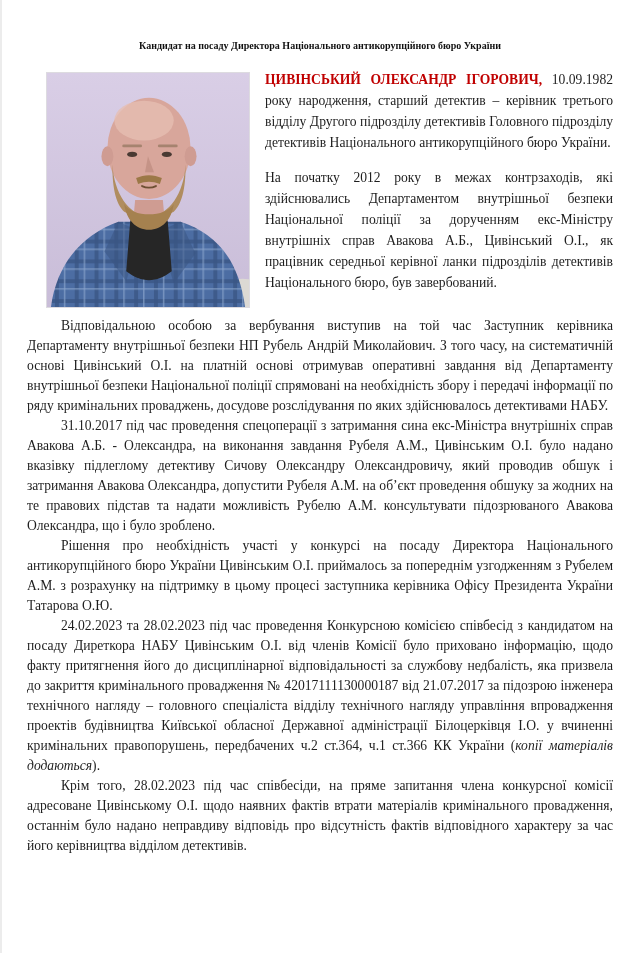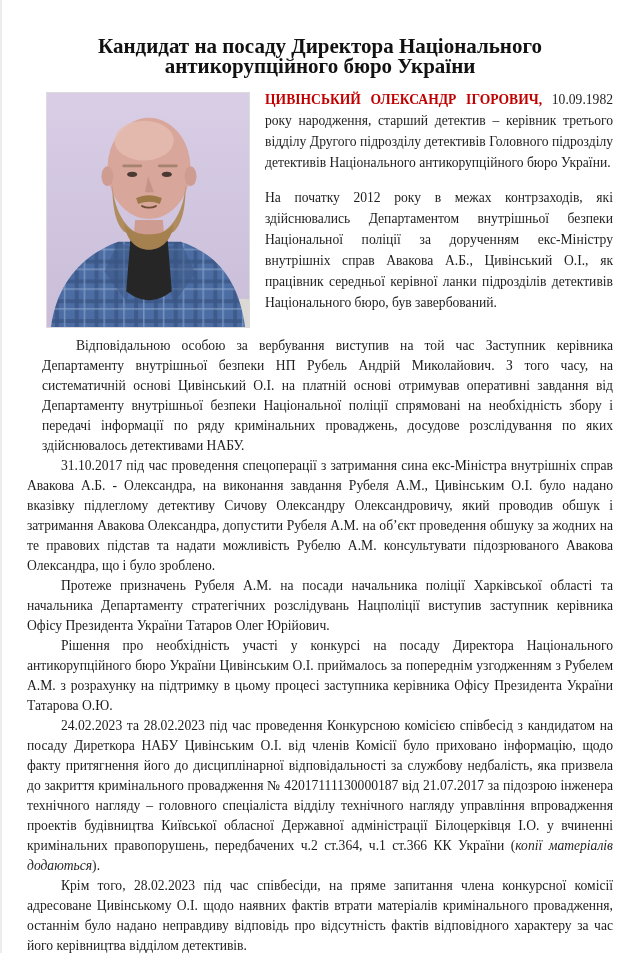--- a/index.html
+++ b/index.html
@@ -18,21 +18,21 @@
   .scan-edge {
     position: absolute;
     left: 0; top: 0; bottom: 0;
     width: 2px;
     background: #ececec;
   }
   .page {
     padding: 36px 27px 0 27px;
   }
   .doc-title {
-    font-size: 21px;
+    font-size: 10px;
     font-weight: bold;
     text-align: center;
     margin: 0 0 13px 0;
     line-height: 20px;
     color: #111;
   }
   .content {
     font-size: 13.6px;
     line-height: 20px;
     text-align: justify;
@@ -54,21 +54,21 @@
   }
   .name-red {
     font-weight: bold;
     color: #c00000;
   }
   .full p {
     margin: 0;
     text-indent: 34px;
     line-height: 20px;
   }
-  .full p.clear-photo { clear: both; margin-left: 15px; }
+  .full p.clear-photo { clear: both; }
   .italic { font-style: italic; }
 </style>
 </head>
 <body>
 
 <div class="scan-edge"></div>
 
 <div class="page">
 
   <h1 class="doc-title">Кандидат на посаду Директора Національного антикорупційного бюро України</h1>
@@ -128,21 +128,20 @@
     </figure>
 
     <div class="side">
       <p><span class="name-red">ЦИВІНСЬКИЙ ОЛЕКСАНДР ІГОРОВИЧ,</span><span> 10.09.1982 року народження, старший детектив – керівник третього відділу Другого підрозділу детективів Головного підрозділу детективів Національного антикорупційного бюро України.</span></p>
       <p>На початку 2012 року в межах контрзаходів, які здійснювались Департаментом внутрішньої безпеки Національної поліції за дорученням екс-Міністру внутрішніх справ Авакова А.Б., Цивінський О.І., як працівник середньої керівної ланки підрозділів детективів Національного бюро, був завербований.</p>
     </div>
 
     <div class="full">
       <p class="clear-photo">Відповідальною особою за вербування виступив на той час Заступник керівника Департаменту внутрішньої безпеки НП Рубель Андрій Миколайович. З того часу, на систематичній основі Цивінський О.І. на платній основі отримував оперативні завдання від Департаменту внутрішньої безпеки Національної поліції спрямовані на необхідність збору і передачі інформації по ряду кримінальних проваджень, досудове розслідування по яких здійснювалось детективами НАБУ.</p>
       <p>31.10.2017 під час проведення спецоперації з затримання сина екс-Міністра внутрішніх справ Авакова А.Б. - Олександра, на виконання завдання Рубеля А.М., Цивінським О.І. було надано вказівку підлеглому детективу Сичову Олександру Олександровичу, який проводив обшук і затримання Авакова Олександра, допустити Рубеля А.М. на об’єкт проведення обшуку за жодних на те правових підстав та надати можливість Рубелю А.М. консультувати підозрюваного Авакова Олександра, що і було зроблено.</p>
-      <p>Протеже призначень Рубеля А.М. на посади начальника поліції Харківської області та начальника Департаменту стратегічних розслідувань Нацполіції виступив заступник керівника Офісу Президента України Татаров Олег Юрійович.</p>
       <p>Рішення про необхідність участі у конкурсі на посаду Директора Національного антикорупційного бюро України Цивінським О.І. приймалось за попереднім узгодженням з Рубелем А.М. з розрахунку на підтримку в цьому процесі заступника керівника Офісу Президента України Татарова О.Ю.</p>
       <p><span>24.02.2023 та 28.02.2023 під час проведення Конкурсною комісією співбесід з кандидатом на посаду Диреткора НАБУ Цивінським О.І. від членів Комісії було приховано інформацію, щодо факту притягнення його до дисциплінарної відповідальності за службову недбалість, яка призвела до закриття кримінального провадження № 42017111130000187 від 21.07.2017 за підозрою інженера технічного нагляду – головного спеціаліста відділу технічного нагляду управління впровадження проектів будівництва Київської обласної Державної адміністрації Білоцерківця І.О. у вчиненні кримінальних правопорушень, передбачених ч.2 ст.364, ч.1 ст.366 КК України (</span><span class="italic">копії матеріалів додаються</span><span>).</span></p>
       <p>Крім того, 28.02.2023 під час співбесіди, на пряме запитання члена конкурсної комісії адресоване Цивінському О.І. щодо наявних фактів втрати матеріалів кримінального провадження, останнім було надано неправдиву відповідь про відсутність фактів відповідного характеру за час його керівництва відділом детективів.</p>
 
     </div>
 
   </div>
 </div>
 
 </body></html>

